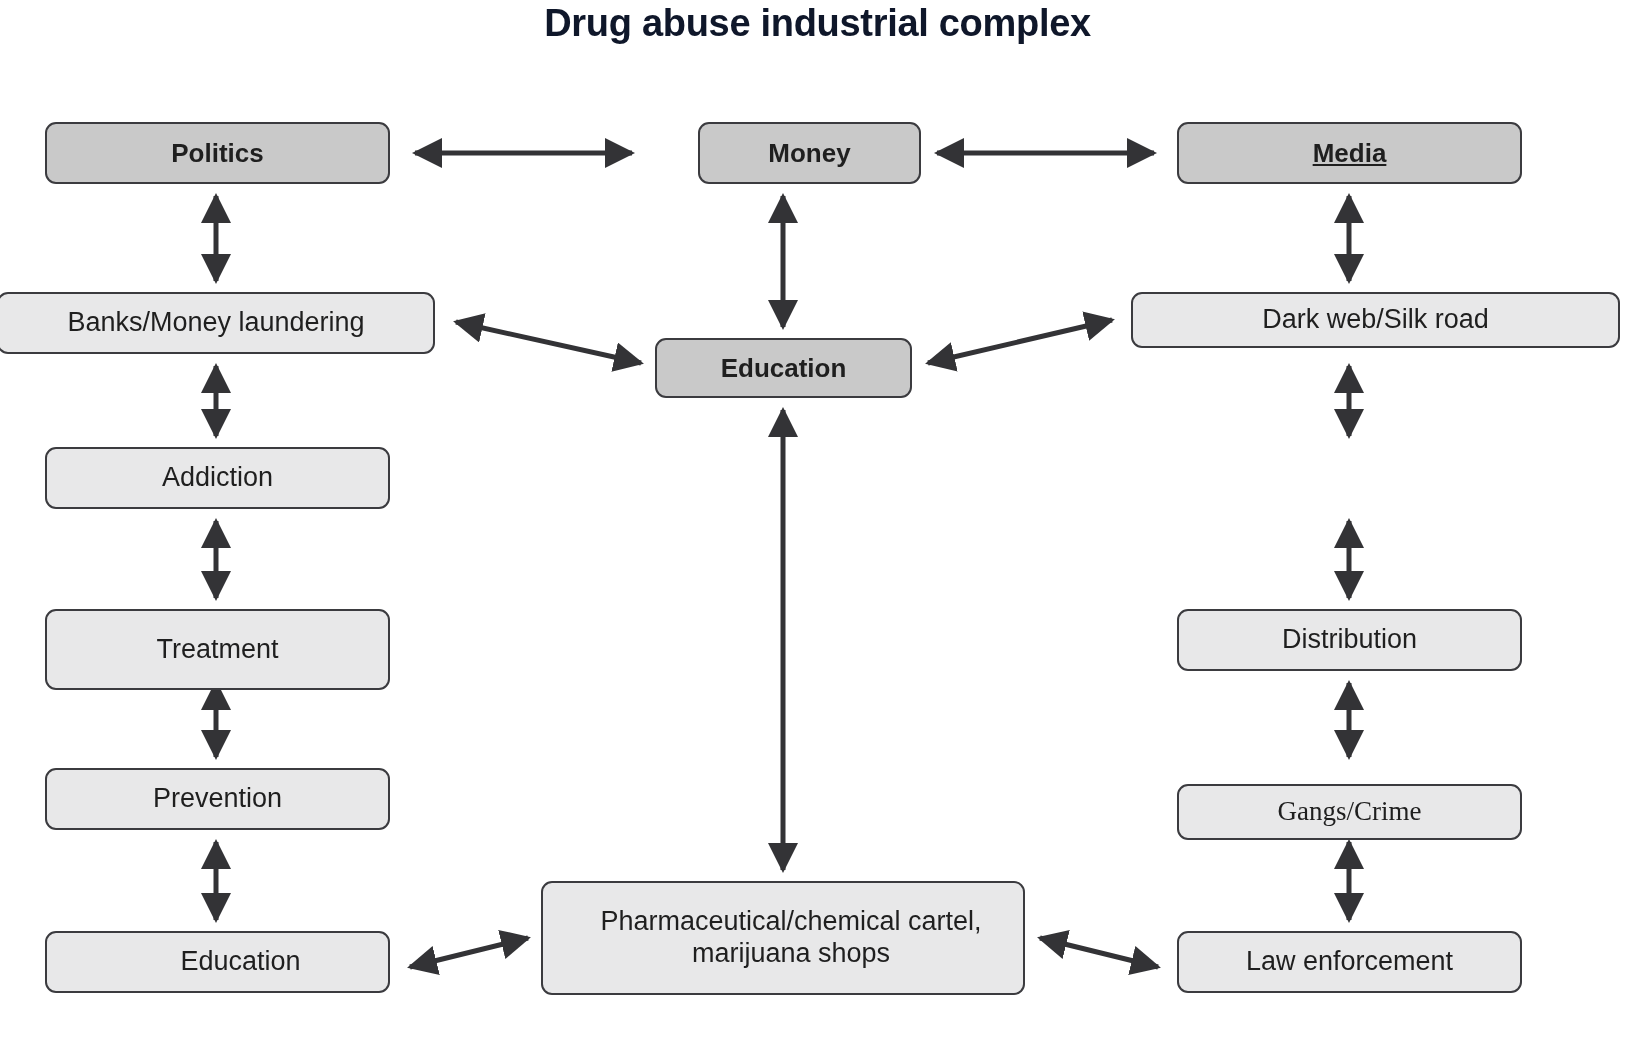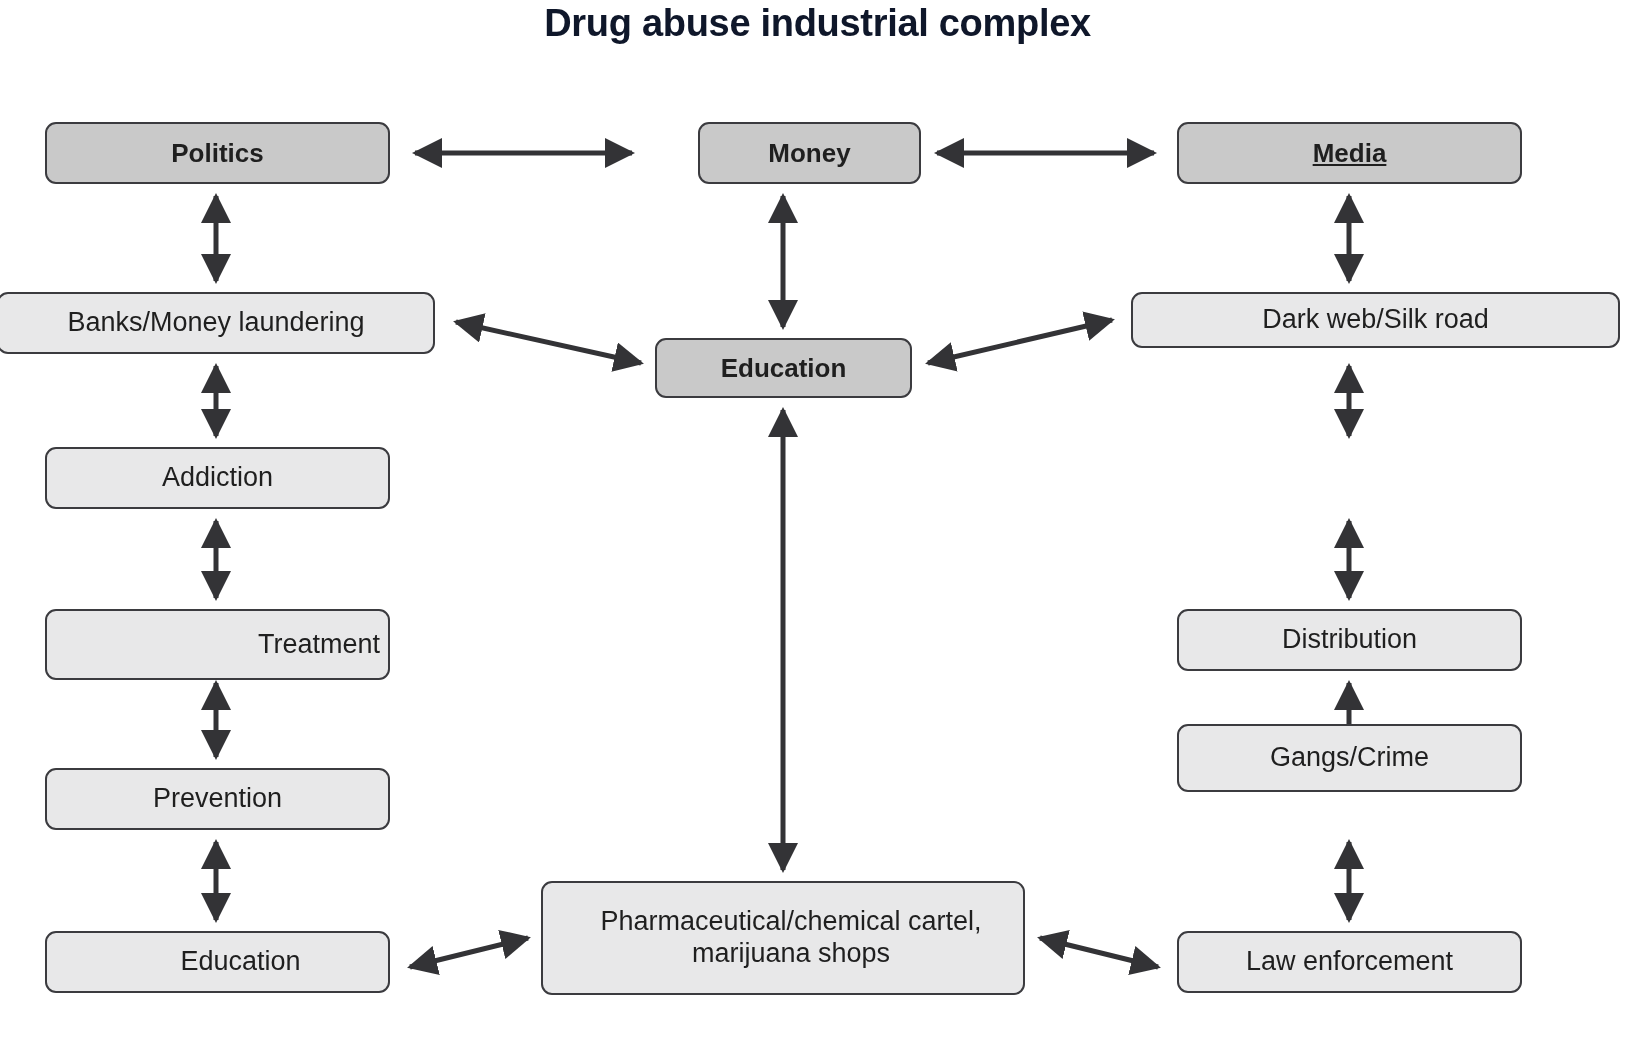--- a/index.html
+++ b/index.html
@@ -124,33 +124,33 @@
 
   <div class="node light" style="left:1131px; top:292px; width:489px; height:56px;">
     <span class="label">Dark web/Silk road</span>
   </div>
 
   <div class="node light" style="left:45px; top:447px; width:345px; height:62px;">
     <span class="label">Addiction</span>
   </div>
 
 
-  <div class="node light" style="left:45px; top:609px; width:345px; height:71px;justify-content:flex-end;">
+  <div class="node light" style="left:45px; top:609px; width:345px; height:81px;">
     <span class="label">Treatment</span>
   </div>
 
   <div class="node light" style="left:1177px; top:609px; width:345px; height:62px;">
     <span class="label">Distribution</span>
   </div>
 
   <div class="node light" style="left:45px; top:768px; width:345px; height:62px;">
     <span class="label">Prevention</span>
   </div>
 
-  <div class="node light" style="left:1177px; top:724px; width:345px; height:68px;">
+  <div class="node light" style="left:1177px; top:784px; width:345px; height:56px;font-family:Liberation Serif, serif;">
     <span class="label">Gangs/Crime</span>
   </div>
 
   <div class="node light" style="left:45px; top:931px; width:345px; height:62px;padding-left:46px;">
     <span class="label">Education</span>
   </div>
 
   <div class="node light" style="left:541px; top:881px; width:484px; height:114px;padding-left:16px;">
     <span class="label">Pharmaceutical/chemical cartel, marijuana shops</span>
   </div>

